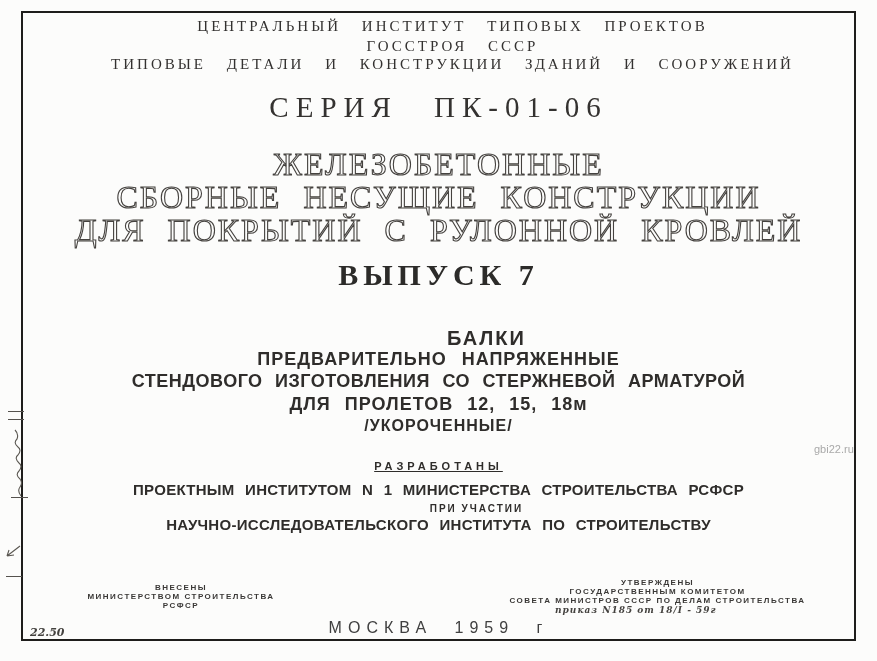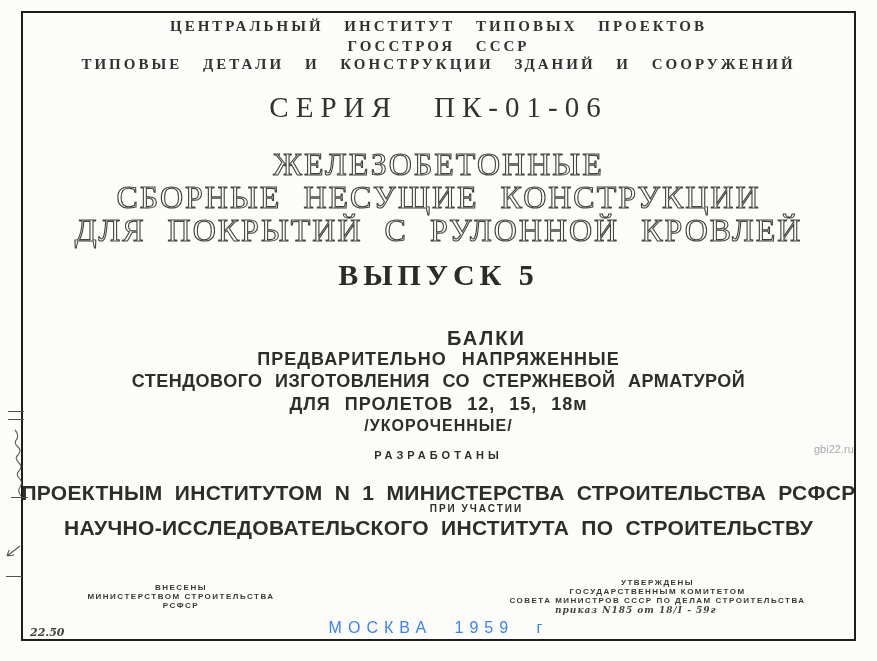--- a/index.html
+++ b/index.html
@@ -6,47 +6,47 @@
   .sheet{
     position:relative;width:877px;height:661px;background:#fcfcfb;
     font-family:"Liberation Serif", serif;color:#2b2a28;overflow:hidden;
   }
   .frame{
     position:absolute;left:21px;top:11px;width:835px;height:630px;
     border:2px solid #1e1d1b;box-sizing:border-box;
   }
   .cline{position:absolute;left:21px;width:835px;text-align:center;white-space:nowrap;}
   
-  .hdr{font-size:15px;font-weight:bold;letter-spacing:3px;word-spacing:14px;color:#333130;}
+  .hdr{font-size:15px;font-weight:normal;letter-spacing:3px;word-spacing:14px;color:#333130;padding-left:14px;}
   
   .series{font-size:29px;letter-spacing:7px;word-spacing:22px;color:#343230;}
   
   .outline{
     font-size:32px;letter-spacing:2px;word-spacing:12px;
     color:transparent;-webkit-text-stroke:1.1px #45423f;
   }
   @supports not (-webkit-text-stroke: 1px #000){ .outline{color:#45423f;} }
   
   .issue{font-size:30px;font-weight:bold;letter-spacing:5px;color:#2c2b29;}
   
   .stamp{font-family:"Liberation Sans", sans-serif;font-weight:bold;color:#2f2d2b;}
   .s1{font-size:20px;letter-spacing:2px;padding-left:48px;}
   .s2{font-size:18px;letter-spacing:1px;word-spacing:9px;}
   .s3{font-size:18px;letter-spacing:0.5px;word-spacing:7px;}
   .s4{font-size:18px;letter-spacing:1px;word-spacing:8px;}
   .s5{font-size:16px;letter-spacing:1px;}
   .dev-h{font-size:11px;letter-spacing:4px;}
-  .dev{font-size:21px;letter-spacing:0.3px;word-spacing:6px;}
+  .dev{font-size:15px;letter-spacing:0.3px;word-spacing:6px;}
   .dev-s{font-size:10px;letter-spacing:2px;padding-left:38px;}
   
   .tiny{font-family:"Liberation Sans", sans-serif;font-weight:bold;font-size:8px;
         letter-spacing:1.5px;color:#3a3836;white-space:nowrap;text-align:center;position:absolute;}
   .hand{font-family:"DejaVu Serif", serif;font-style:italic;color:#44423f;}
   .city{font-family:"Liberation Sans", sans-serif;font-size:16px;letter-spacing:6px;
-        word-spacing:12px;color:#3b82f6;}
+        word-spacing:12px;color:#404040;}
   .price{position:absolute;left:30px;top:626px;font-size:11px;font-weight:bold;}
   .watermark{position:absolute;left:814px;top:443px;z-index:5;
              font-family:"Liberation Sans", sans-serif;font-size:11px;color:#a9a9a9;}
   .tick{position:absolute;background:#55524e;height:1px;}
   .margin-scribble{position:absolute;left:8px;top:428px;}
 </style>
 </head>
 <body>
 
 <div class="sheet">
@@ -56,29 +56,29 @@
   <div class="cline hdr" style="top:18px;">ЦЕНТРАЛЬНЫЙ ИНСТИТУТ ТИПОВЫХ ПРОЕКТОВ</div>
   <div class="cline hdr" style="top:38px;">ГОССТРОЯ СССР</div>
   <div class="cline hdr" style="top:56px;">ТИПОВЫЕ ДЕТАЛИ И КОНСТРУКЦИИ ЗДАНИЙ И СООРУЖЕНИЙ</div>
 
   <div class="cline series" style="top:91px;">СЕРИЯ ПК-01-06</div>
 
   <div class="cline outline" style="top:179px;">СБОРНЫЕ НЕСУЩИЕ КОНСТРУКЦИИ</div>
   <div class="cline outline" style="top:146px;">ЖЕЛЕЗОБЕТОННЫЕ</div>
   <div class="cline outline" style="top:212px;">ДЛЯ ПОКРЫТИЙ С РУЛОННОЙ КРОВЛЕЙ</div>
 
-  <div class="cline issue" style="top:258px;">ВЫПУСК 5</div>
+  <div class="cline issue" style="top:258px;">ВЫПУСК 7</div>
 
   <div class="cline stamp s1" style="top:327px;">БАЛКИ</div>
   <div class="cline stamp s2" style="top:349px;">ПРЕДВАРИТЕЛЬНО НАПРЯЖЕННЫЕ</div>
   <div class="cline stamp s3" style="top:371px;">СТЕНДОВОГО ИЗГОТОВЛЕНИЯ СО СТЕРЖНЕВОЙ АРМАТУРОЙ</div>
   <div class="cline stamp s4" style="top:394px;">ДЛЯ ПРОЛЕТОВ 12, 15, 18м</div>
   <div class="cline stamp s5" style="top:417px;">/УКОРОЧЕННЫЕ/</div>
 
-  <div class="cline stamp dev-h" style="top:449px;">РАЗРАБОТАНЫ</div>
+  <div class="cline stamp dev-h" style="top:460px;text-decoration:underline;">РАЗРАБОТАНЫ</div>
   <div class="cline stamp dev" style="top:481px;">ПРОЕКТНЫМ ИНСТИТУТОМ N 1 МИНИСТЕРСТВА СТРОИТЕЛЬСТВА РСФСР</div>
   <div class="cline stamp dev-s" style="top:503px;">ПРИ УЧАСТИИ</div>
   <div class="cline stamp dev" style="top:516px;">НАУЧНО-ИССЛЕДОВАТЕЛЬСКОГО ИНСТИТУТА ПО СТРОИТЕЛЬСТВУ</div>
 
   <div class="tiny" style="left:61px;top:583px;width:240px;">
     <div>ВНЕСЕНЫ</div>
     <div>МИНИСТЕРСТВОМ СТРОИТЕЛЬСТВА</div>
     <div>РСФСР</div>
   </div>
 

